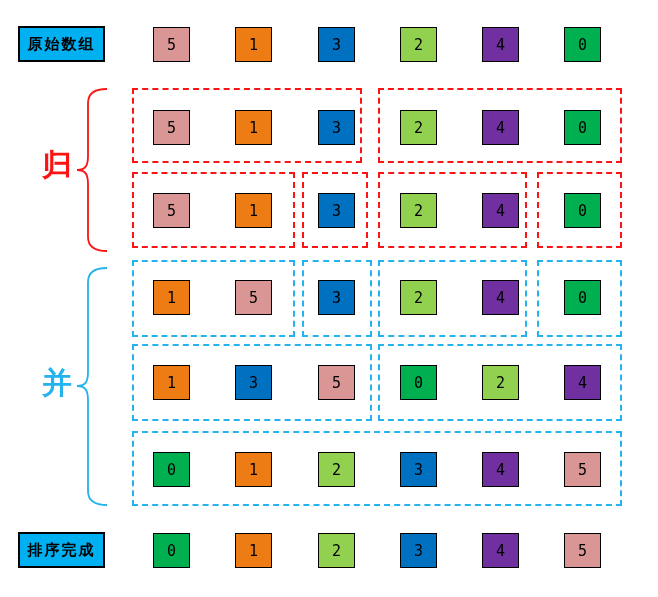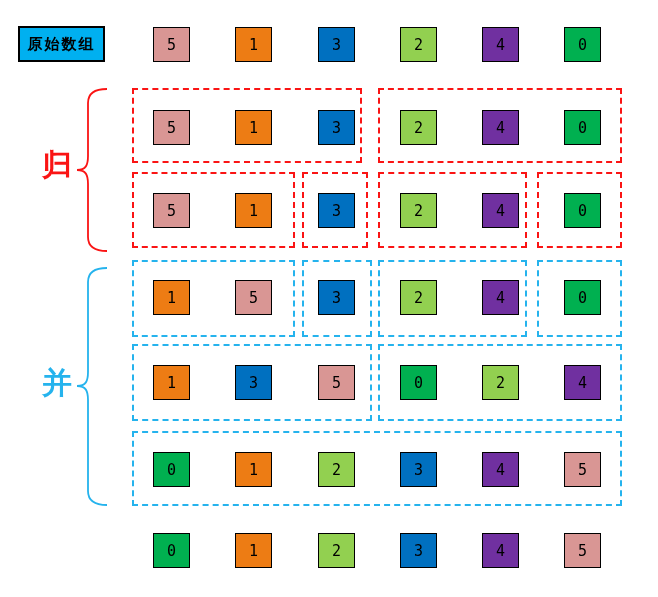--- a/index.html
+++ b/index.html
@@ -29,20 +29,21 @@
   }
   #brace-layer { position:absolute; left:0; top:0; pointer-events:none; }
 </style>
 </head>
 <body>
 
 <div id="canvas">
 
   <div class="label-box" style="top: 26px; background: rgb(0, 176, 240);">原始数组</div>
 
+  <div class="label-box" style="top: 532px; background: rgb(0, 176, 240);">排序完成</div>
 
   <div class="phase-char" style="left: 42px; top: 150px; color: rgb(250, 20, 20);">归</div>
 
   <div class="phase-char" style="left: 42px; top: 368px; color: rgb(37, 179, 237);">并</div>
 
   <svg id="brace-layer" width="658" height="597" viewBox="0 0 658 597">
     <path d="M107,89 C95,89 88,93 88,103 L88,156 C88,165 86,170 77,170 C86,170 88,175 88,184 L88,237 C88,247 95,251 107,251" fill="none" stroke-width="1.8" stroke="#FA1414"></path>
     <path d="M107,268 C95,268 88,272 88,282 L88,372 C88,381 86,386 77,386 C86,386 88,391 88,400 L88,491 C88,501 95,505 107,505" fill="none" stroke-width="1.8" stroke="#25B3ED"></path>
   </svg>
 

